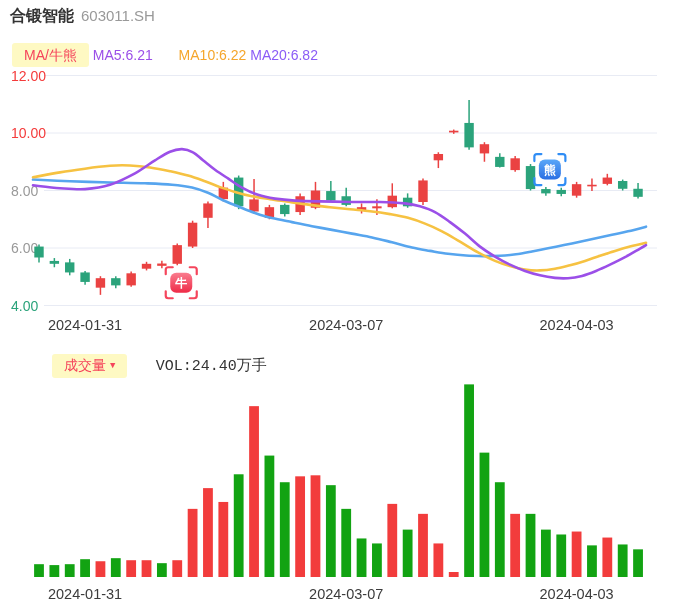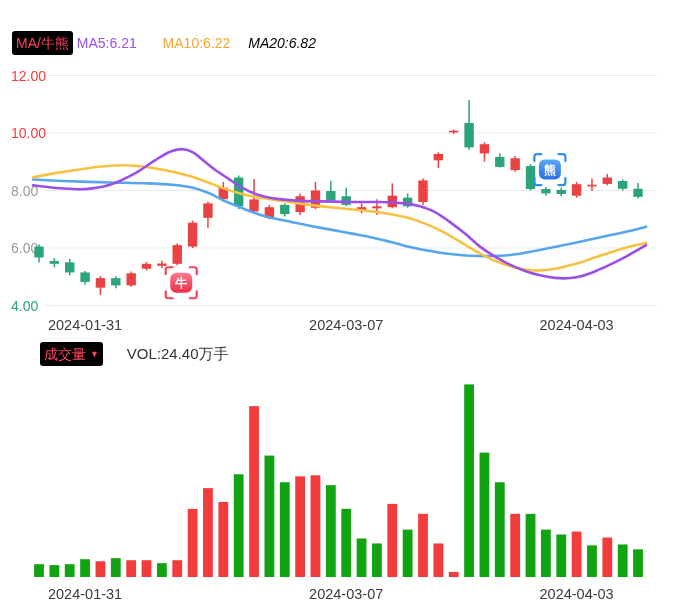--- a/index.html
+++ b/index.html
@@ -2,37 +2,40 @@
 <html><head>
 <meta charset="utf-8">
 <style>
   html,body{margin:0;padding:0;background:#fff;}
   .page{position:relative;width:686px;height:606px;background:#fff;overflow:hidden;
         font-family:"Liberation Sans","DejaVu Sans",sans-serif;}
   .header{position:absolute;left:10px;top:5px;height:22px;line-height:22px;white-space:nowrap;}
   .stock-name{font-size:16px;font-weight:bold;color:#333;}
   .stock-code{font-size:15px;color:#999;margin-left:7px;}
   .legend{position:absolute;left:12px;top:31px;height:24px;line-height:24px;white-space:nowrap;font-size:14px;}
-  .badge{display:inline-block;background:#000000;color:#F5455C;border-radius:3px;
-         padding:1px 4px;font-size:14px;line-height:22px;}
+  .badge{display:inline-block;background:#fef9c3;color:#F5455C;border-radius:3px;
+         padding:1px 12px;font-size:14px;line-height:22px;margin-top:12px;}
   .ma5-label{color:#9B4FE8;}
   .ma10-label{color:#F5A62B;margin-left:22px;}
-  .ma20-label{color:#000000;margin-left:14px;font-style:italic;}
+  .ma20-label{color:#8b5cf6;margin-left:0;}
   .kchart{position:absolute;left:0;top:60px;}
-  .vol-header{position:absolute;left:40px;top:342px;height:24px;line-height:24px;white-space:nowrap;font-size:14px;}
+  .vol-header{position:absolute;left:52px;top:342px;height:24px;line-height:24px;white-space:nowrap;font-size:14px;font-family:Liberation Mono, monospace;}
   .vol-arrow{font-size:9px;vertical-align:2px;margin-left:4px;}
   .vol-value{color:#333;margin-left:20px;font-size:15px;}
   .vchart{position:absolute;left:0;top:370px;}
   svg text{font-family:"Liberation Sans","DejaVu Sans",sans-serif;}
 </style>
 </head>
 <body>
 
 <div class="page">
 
+  <div class="header">
+    <span class="stock-name">合锻智能</span><span class="stock-code">603011.SH</span>
+  </div>
 
   <div class="legend">
     <span class="badge">MA/牛熊</span>
     <span class="ma5-label">MA5:6.21</span>
     <span class="ma10-label">MA10:6.22</span>
     <span class="ma20-label">MA20:6.82</span>
   </div>
 
   <svg id="kchart" class="kchart" width="686" height="275">
       <line x1="44" y1="15.5" x2="657" y2="15.5" stroke="#E8EBF4" stroke-width="1"></line>

